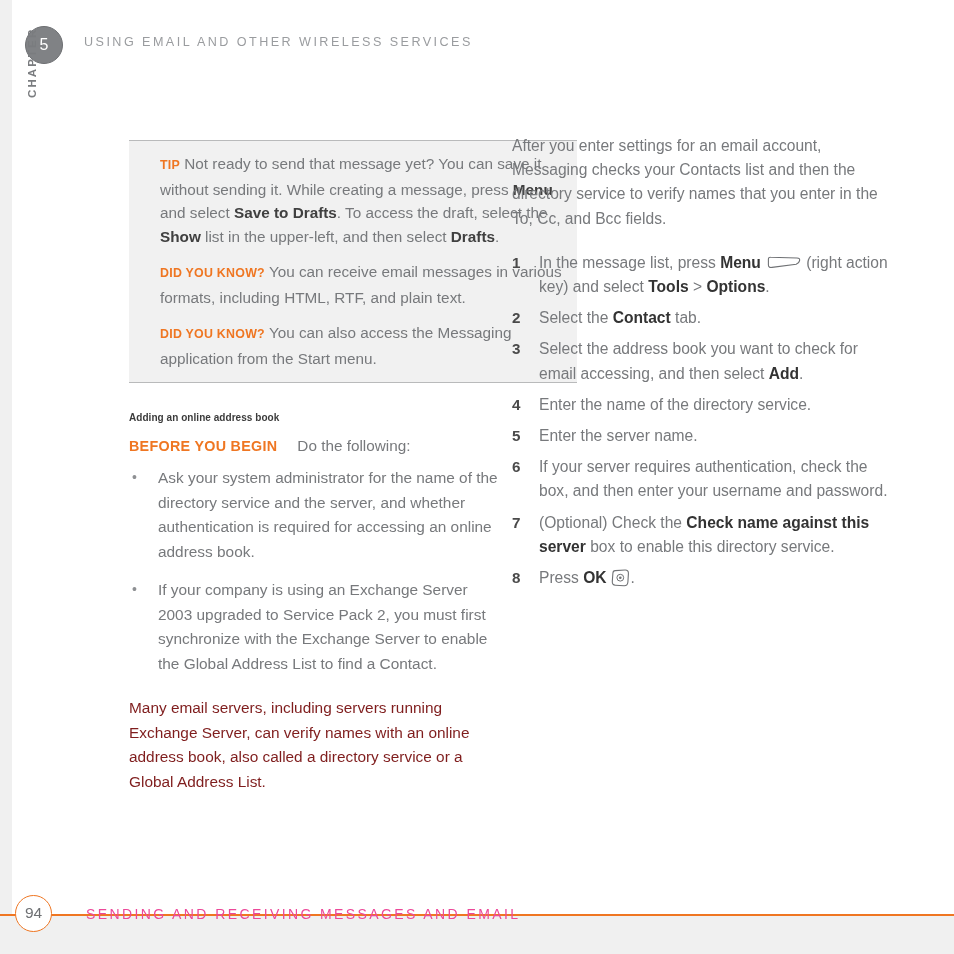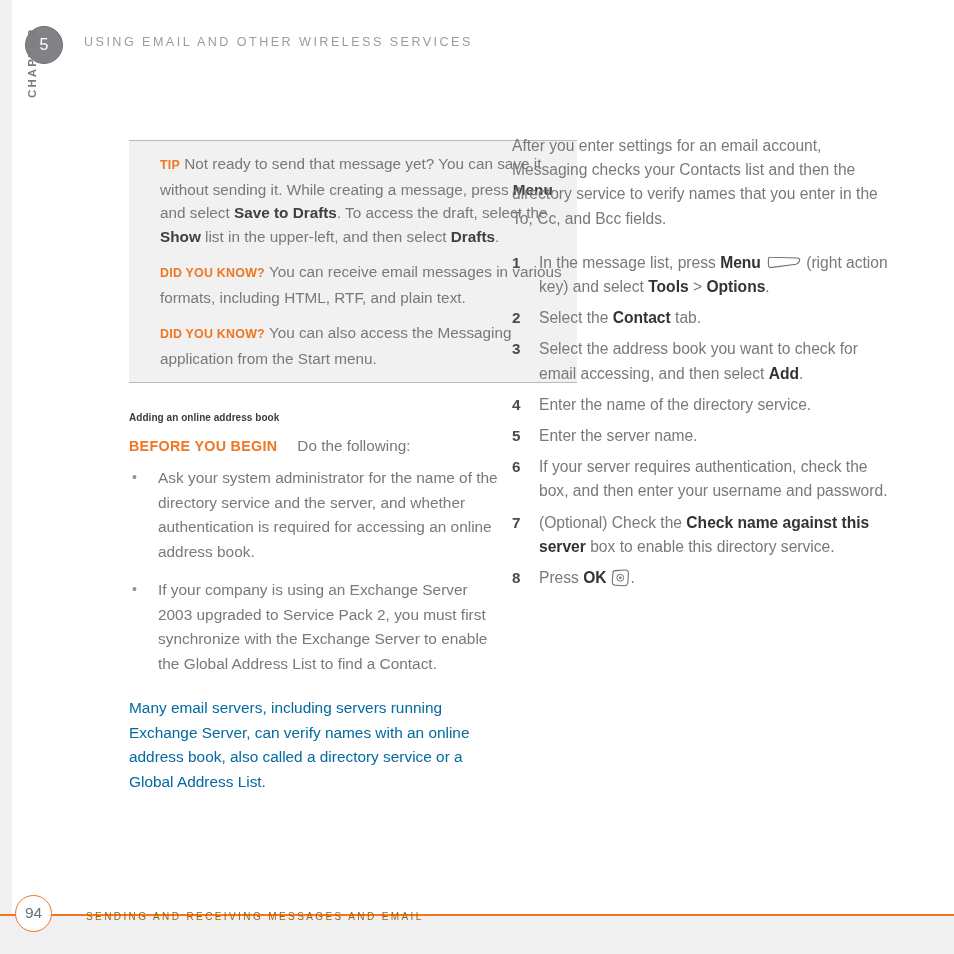--- a/index.html
+++ b/index.html
@@ -148,21 +148,21 @@
     position: absolute;
     left: 3px;
     top: -1px;
     color: #8e9093;
     font-size: 14px;
   }
   p.body {
     margin: 20px 0 0 0;
     font-size: 15.4px;
     line-height: 24.5px;
-    color: #0369a1;
+    color: #7f1d1d;
   }
 
   
   p.intro {
     margin: 0;
     font-size: 15.6px;
     line-height: 24.2px;
     color: #77797c;
   }
   ol.steps {
@@ -220,22 +220,22 @@
     border: 1.5px solid #ef7622;
     box-sizing: border-box;
     color: #6e7073;
     font-size: 15.5px;
     line-height: 34px;
     text-align: center;
   }
   .footer-title {
     position: absolute;
     left: 86px; bottom: 32px;
-    color: #a16207;
-    font-size: 10px;
+    color: #ec4899;
+    font-size: 14px;
     letter-spacing: 2.4px;
     white-space: nowrap;
   }
 </style>
 </head>
 <body>
 
 <div id="page">
 
   <div class="edge-band-left"></div>

